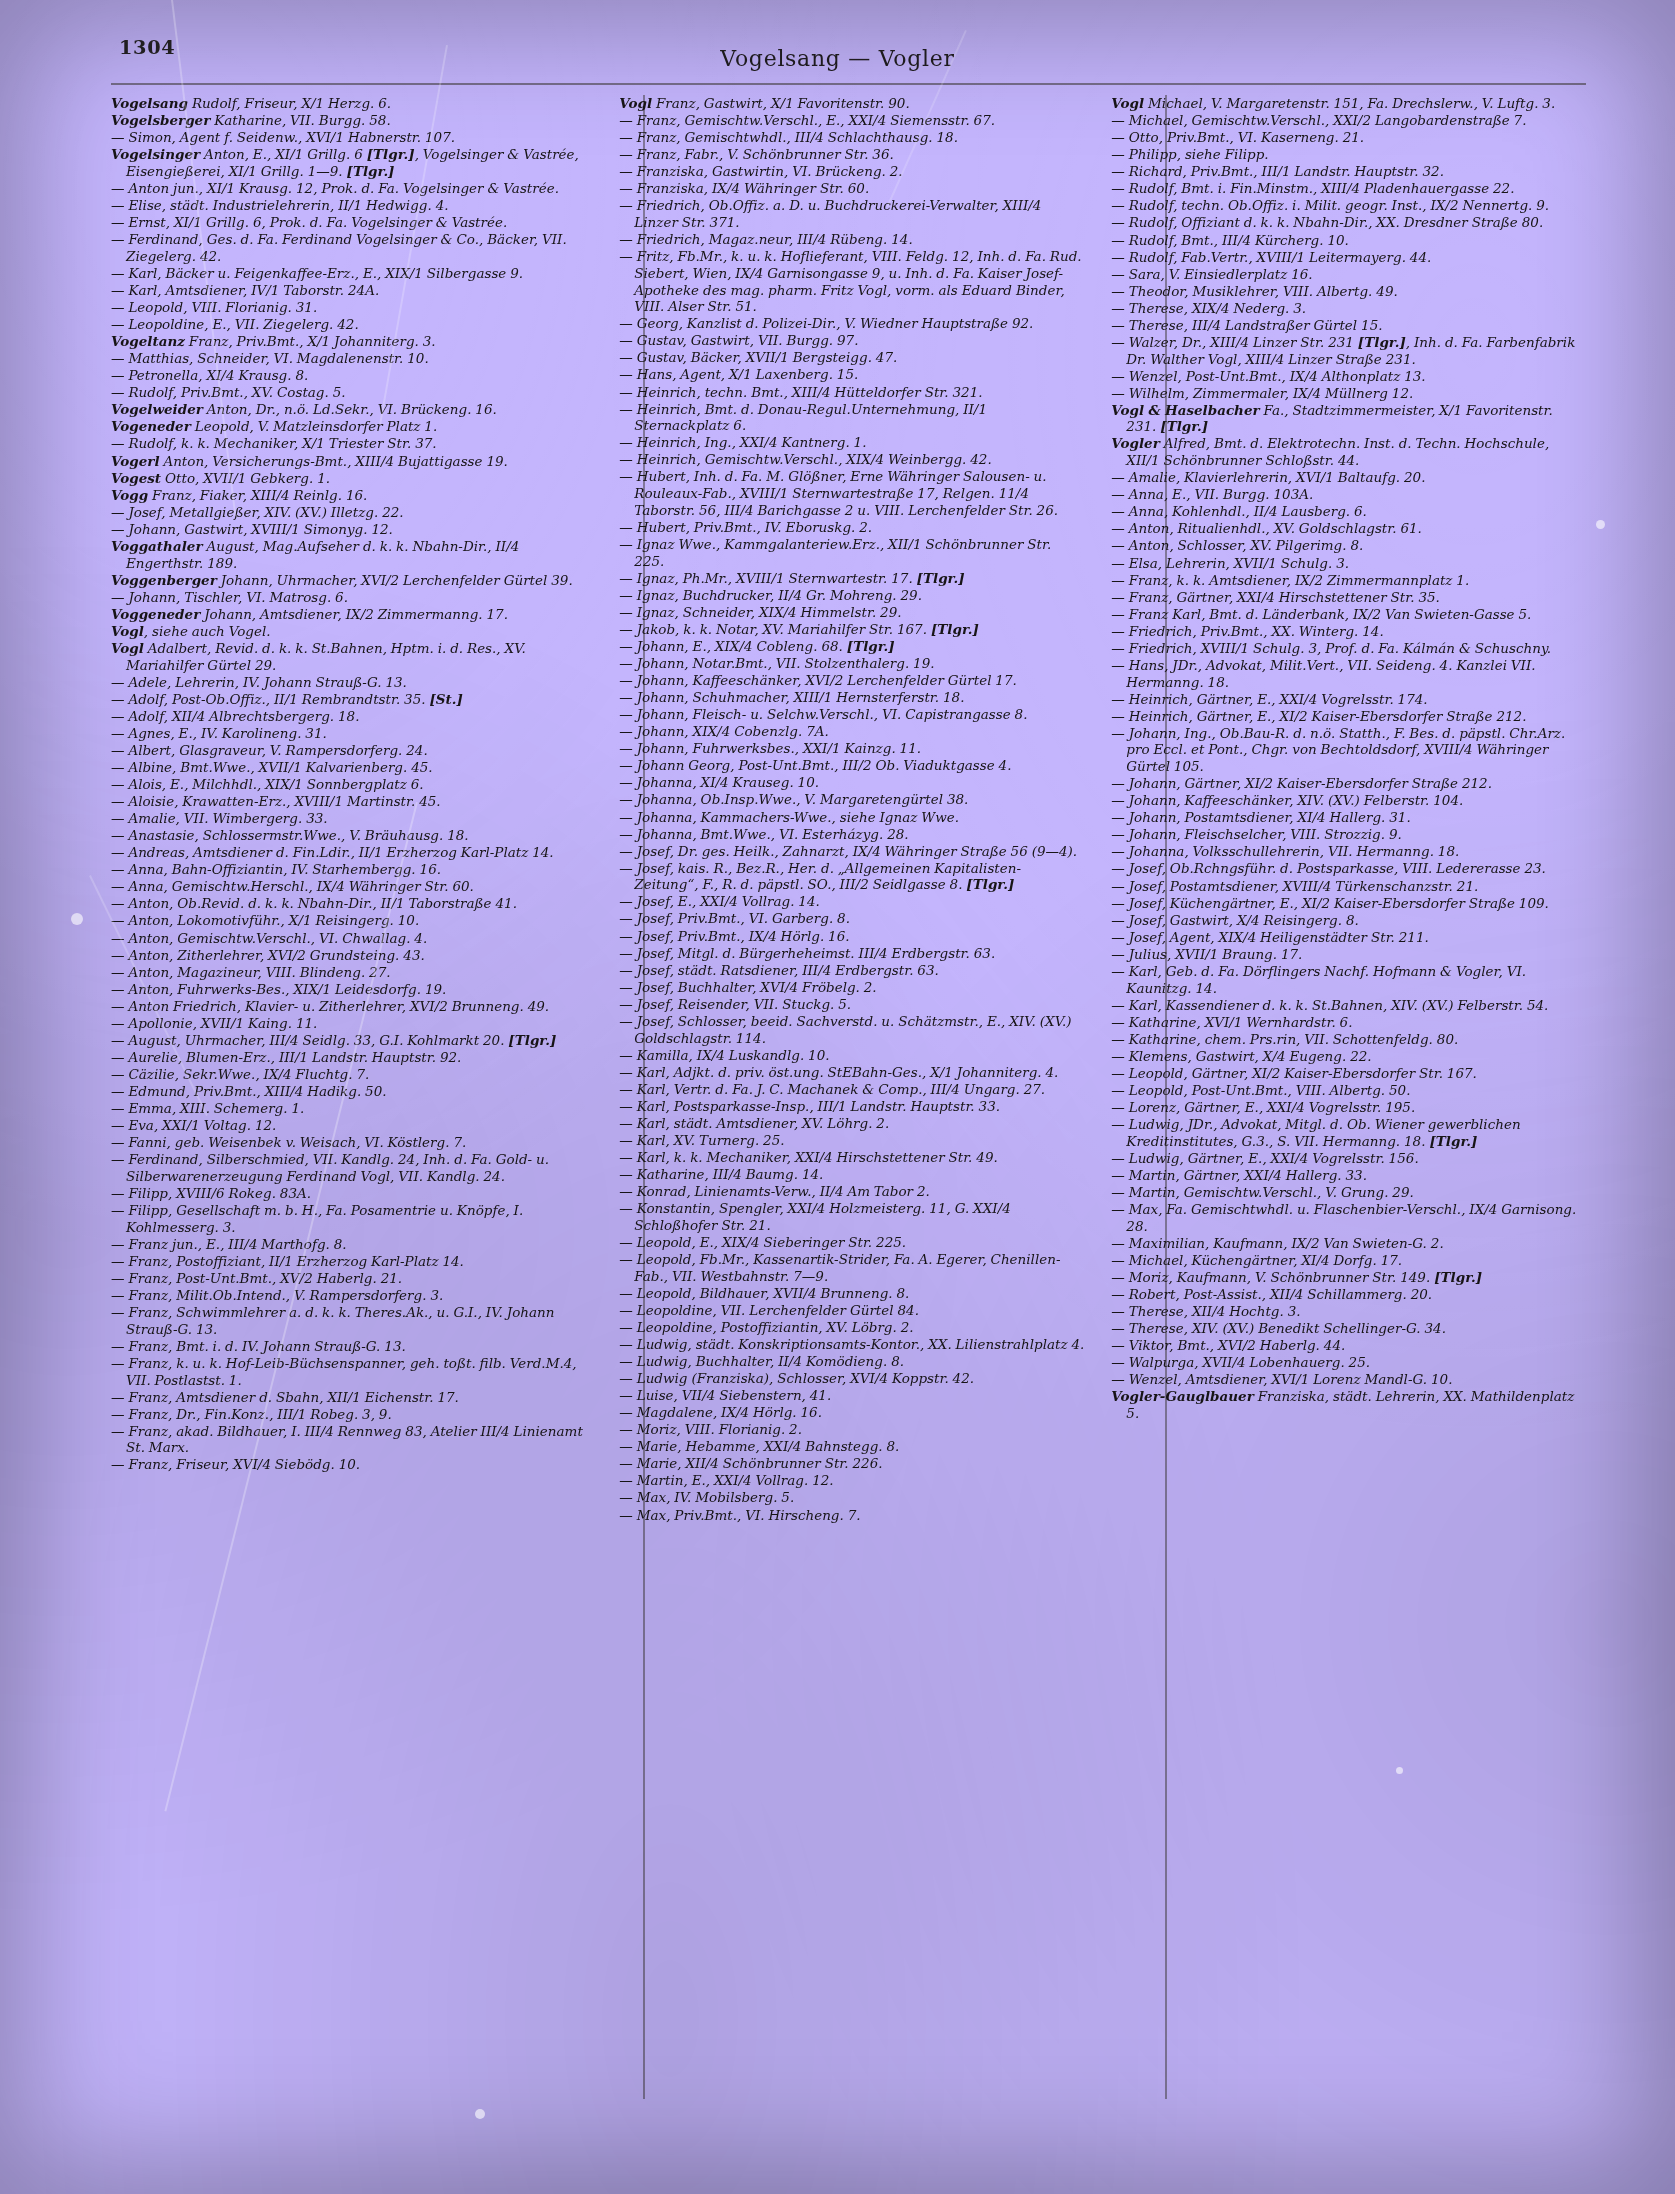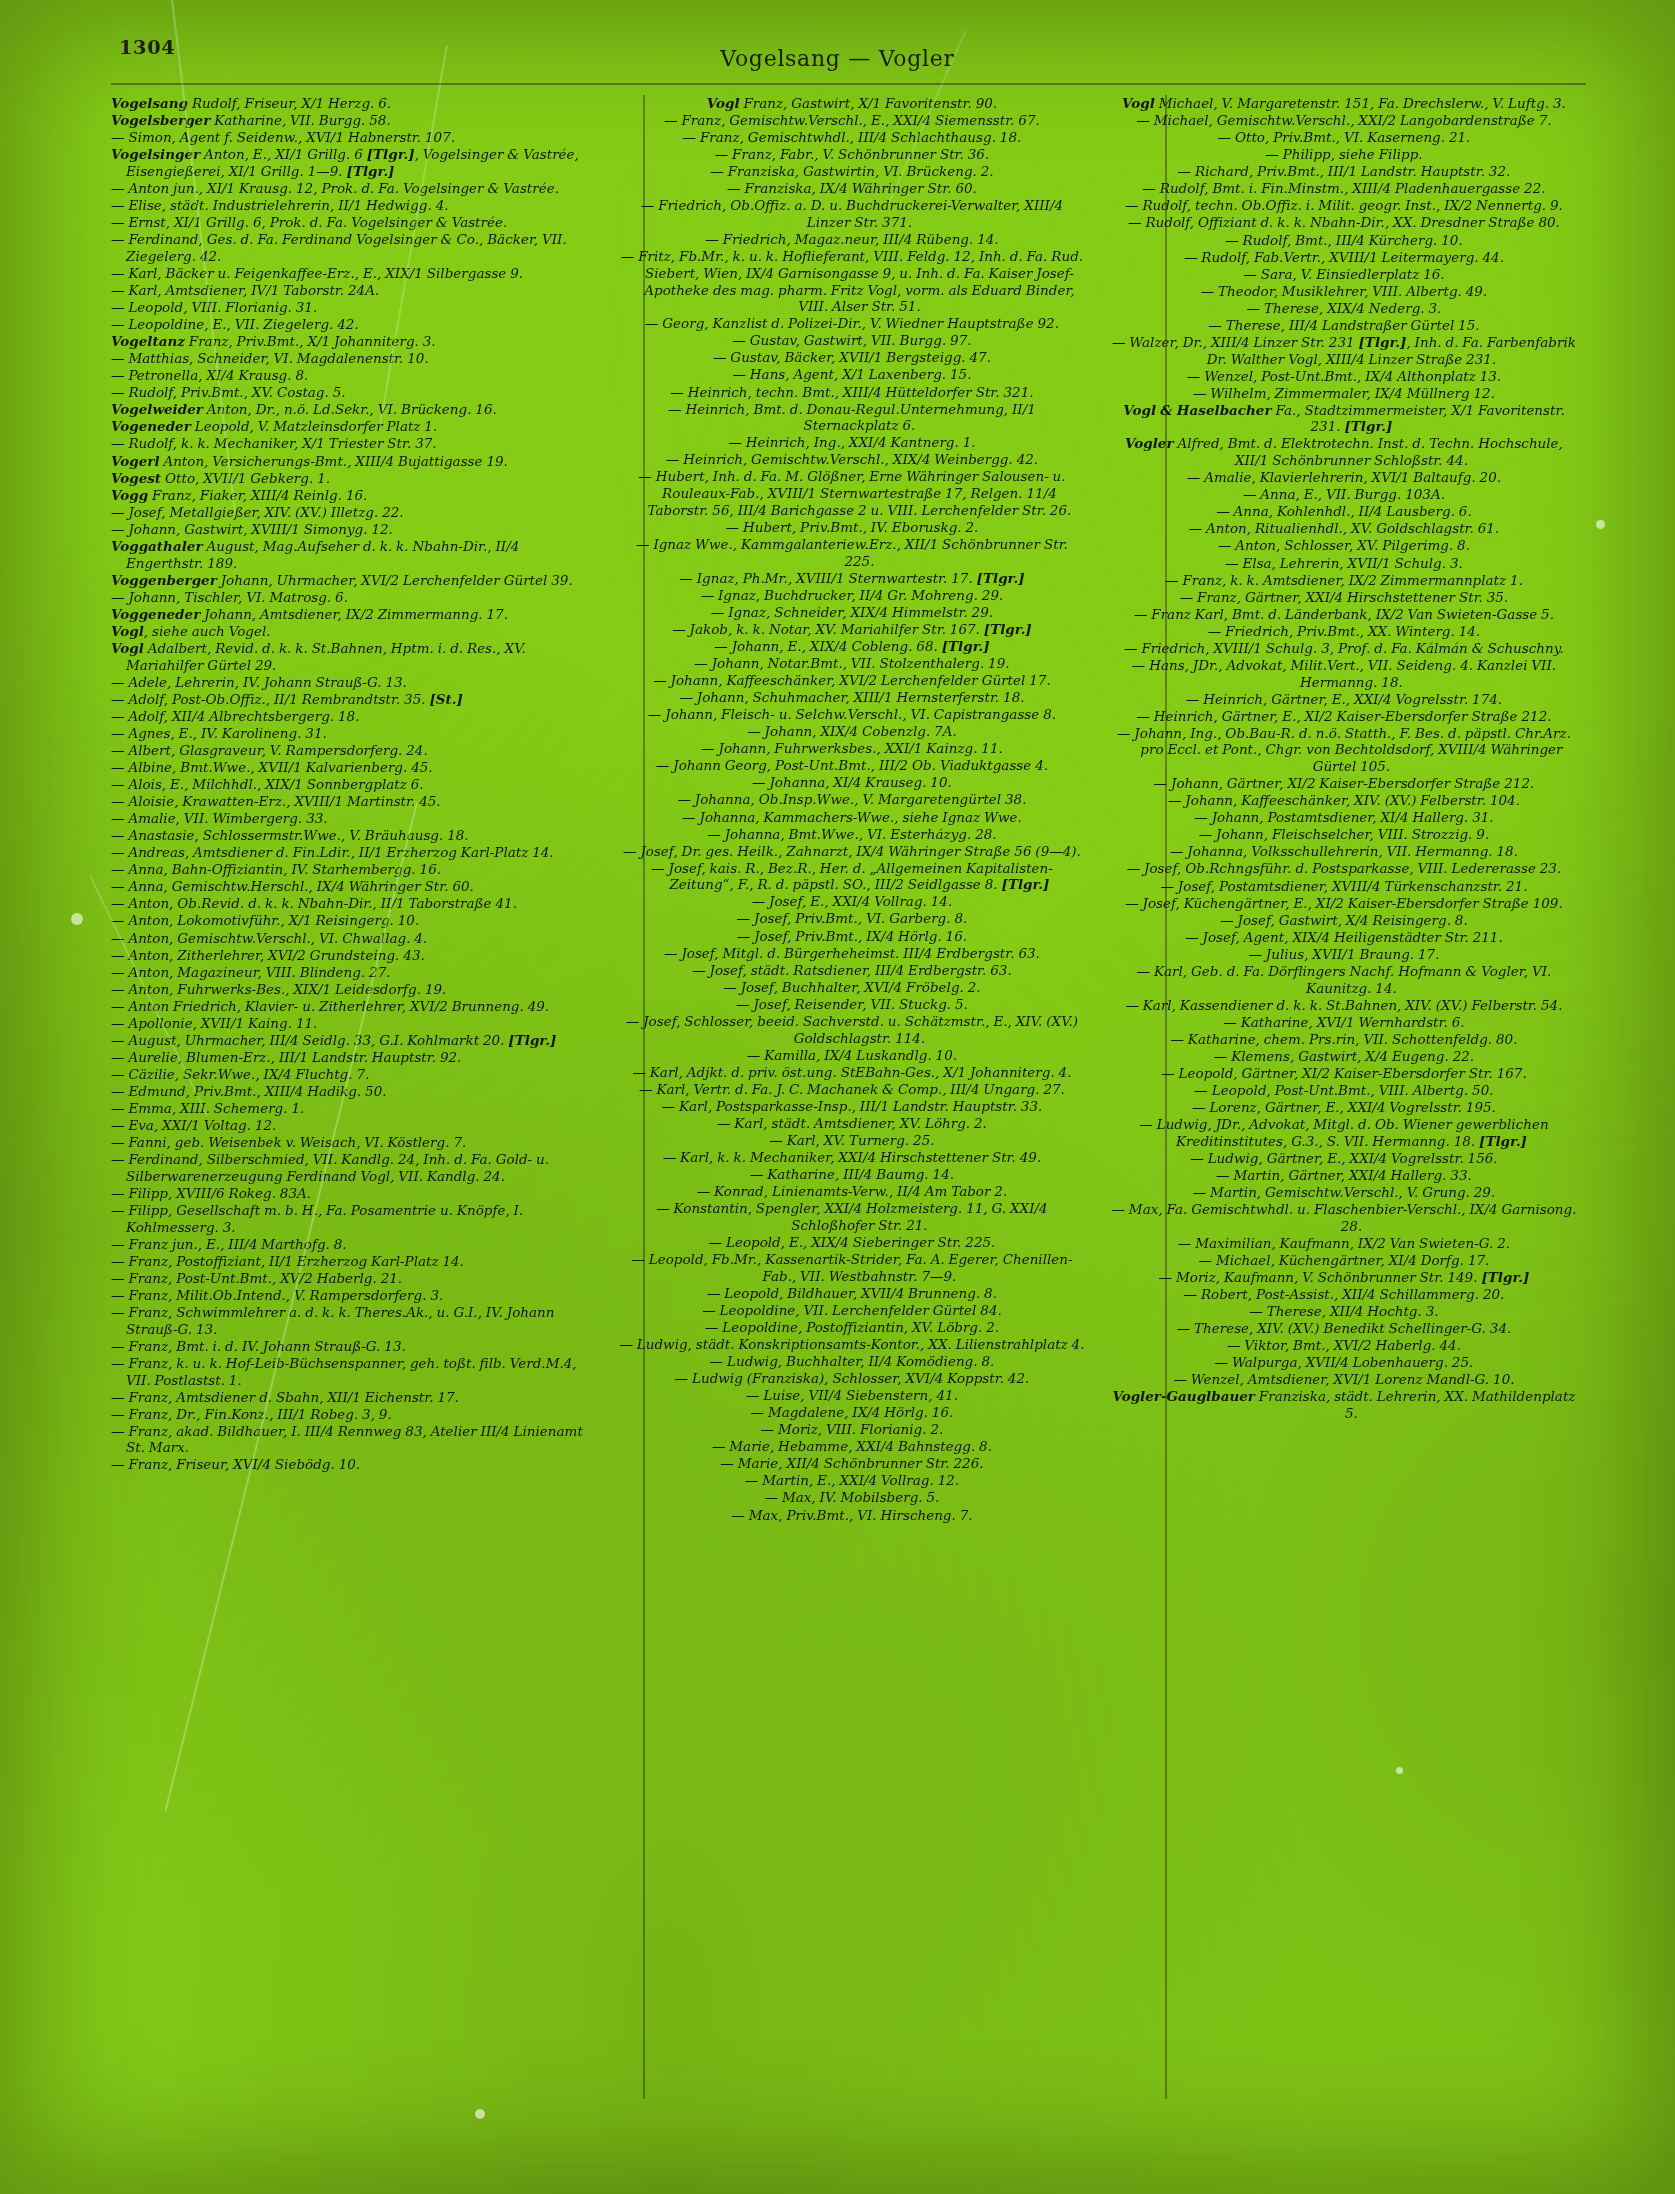--- a/index.html
+++ b/index.html
@@ -4,21 +4,21 @@
 <style>
   html, body {
     margin: 0;
     padding: 0;
     background: #6e6e6e;
   }
   .page {
     position: relative;
     width: 1675px;
     height: 2194px;
-    background: #84cc16;
+    background: #c4b5fd;
     overflow: hidden;
     font-family: "DejaVu Serif", serif;
   }
   
   .grain {
     position: absolute;
     inset: 0;
     pointer-events: none;
     background:
       radial-gradient(ellipse at 12% 8%, rgba(255,255,255,0.18), rgba(255,255,255,0) 38%),
@@ -88,21 +88,21 @@
     display: flex;
     gap: 0;
     font-style: italic;
   }
   .col {
     width: 492px;
     padding: 0 10.4px 0 0;
     box-sizing: border-box;
     position: relative;
   }
-  .col + .col { padding-left: 16.3px; text-align: center; }
+  .col + .col { padding-left: 16.3px; }
   .col-sep {
     position: absolute;
     top: 0;
     bottom: 45px;
     width: 1.5px;
     background: #3a352f;
     opacity: .5;
   }
   .sep1 { left: 532px; }
   .sep2 { left: 1054px; }

